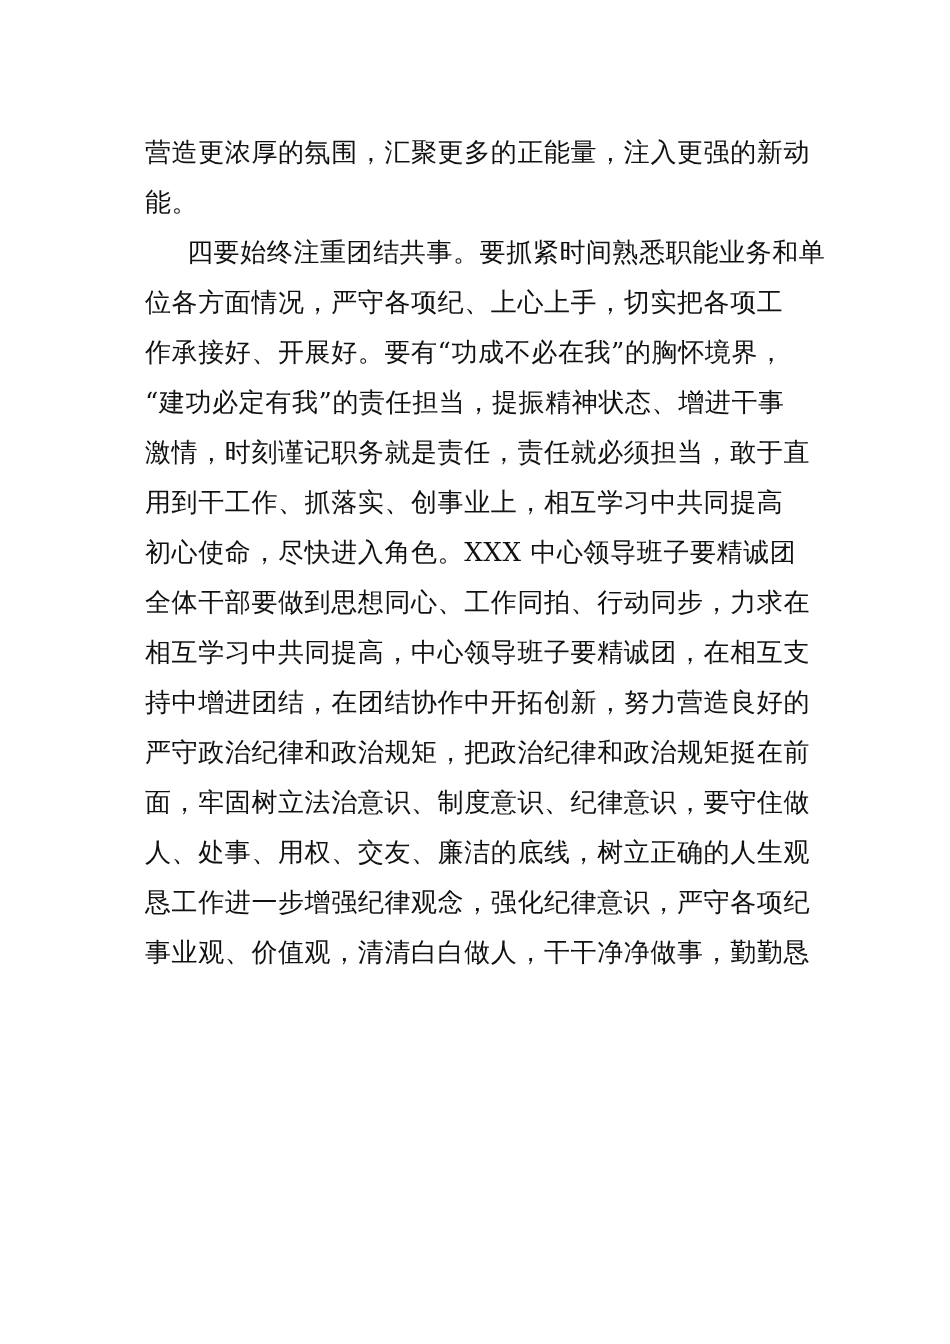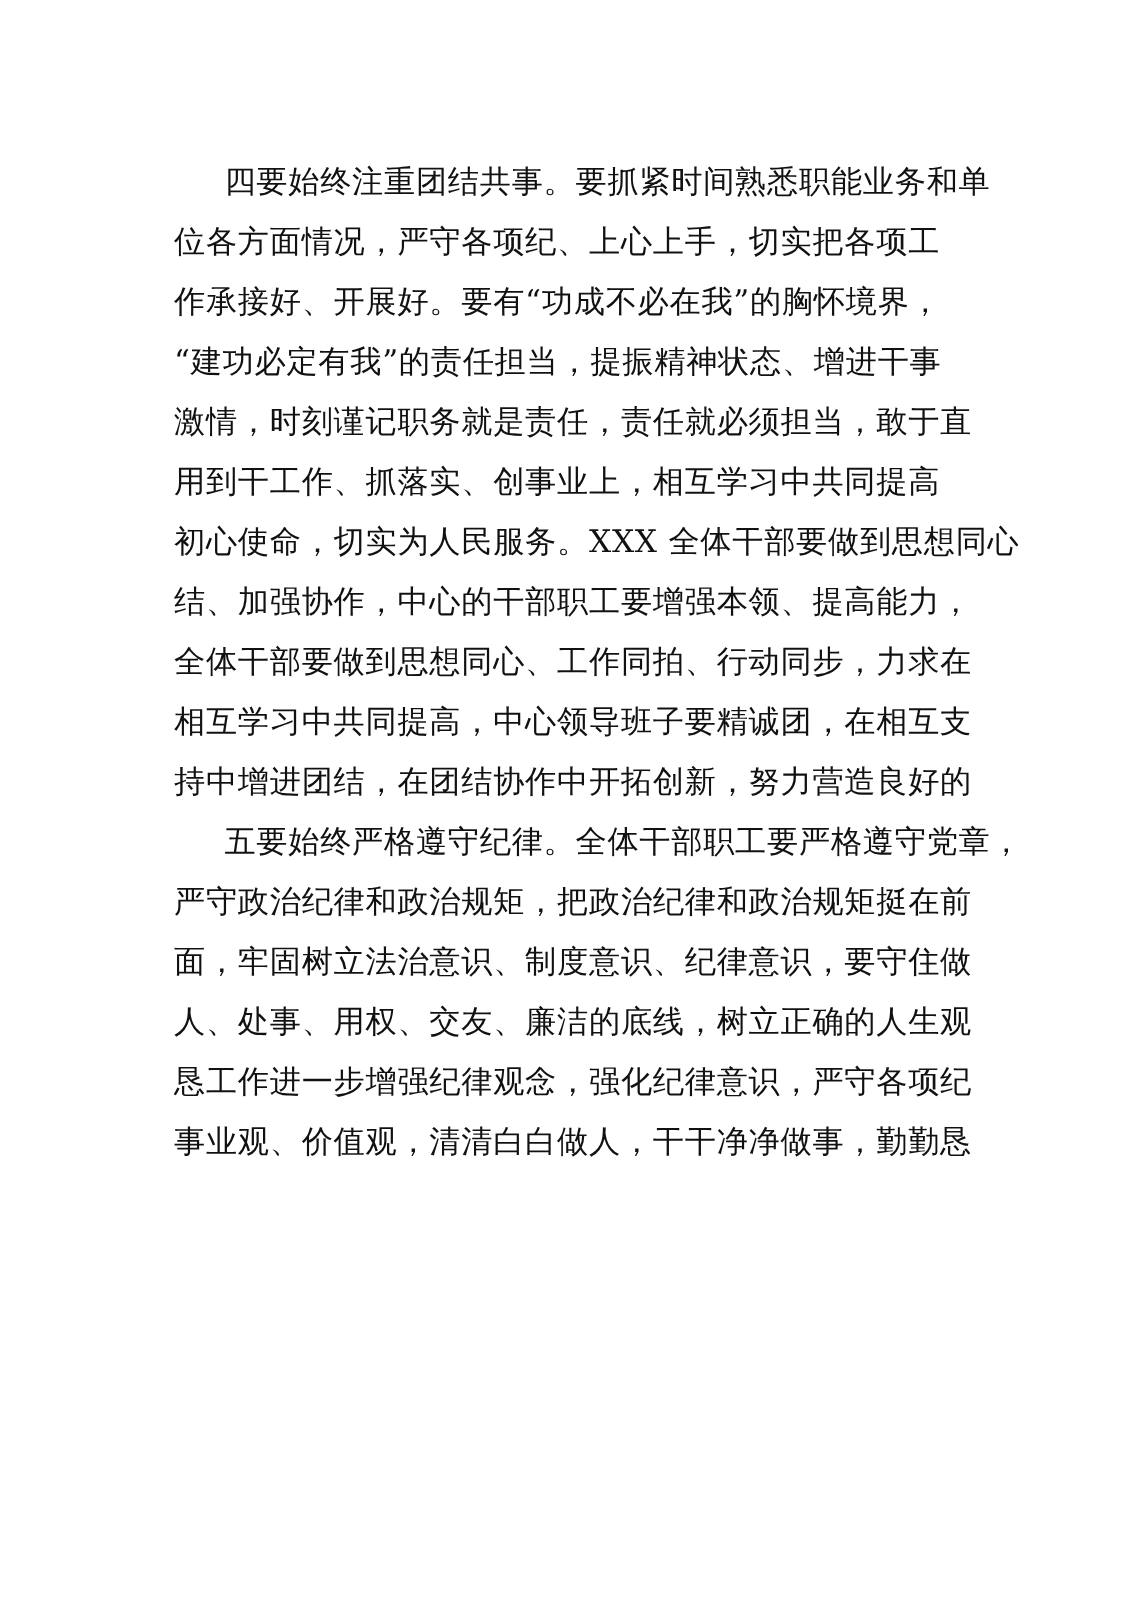--- a/index.html
+++ b/index.html
@@ -14,37 +14,39 @@
     }
     .line { height: 50px; white-space: nowrap; overflow: visible; letter-spacing: 0.6px; }
     .indent { padding-left: 42px; }
   </style>
 </head>
 <body>
 
 <div class="page">
   <div class="content">
 
+    <div>
+      <div class="line">营造更浓厚的氛围，汇聚更多的正能量，注入更强的新动</div>
+      <div class="line">能。</div>
+    </div>
 
     <div>
       <div class="line indent">四要始终注重团结共事。要抓紧时间熟悉职能业务和单</div>
       <div class="line">位各方面情况，严守各项纪、上心上手，切实把各项工</div>
       <div class="line">作承接好、开展好。要有“功成不必在我”的胸怀境界，</div>
       <div class="line">“建功必定有我”的责任担当，提振精神状态、增进干事</div>
       <div class="line">激情，时刻谨记职务就是责任，责任就必须担当，敢于直</div>
       <div class="line">用到干工作、抓落实、创事业上，相互学习中共同提高</div>
-      <div class="line">初心使命，切实为人民服务。XXX 全体干部要做到思想同心</div>
-      <div class="line">结、加强协作，中心的干部职工要增强本领、提高能力，</div>
+      <div class="line">初心使命，尽快进入角色。XXX 中心领导班子要精诚团</div>
       <div class="line">全体干部要做到思想同心、工作同拍、行动同步，力求在</div>
       <div class="line">相互学习中共同提高，中心领导班子要精诚团，在相互支</div>
       <div class="line">持中增进团结，在团结协作中开拓创新，努力营造良好的</div>
     </div>
 
     <div>
-      <div class="line indent">五要始终严格遵守纪律。全体干部职工要严格遵守党章，</div>
       <div class="line">严守政治纪律和政治规矩，把政治纪律和政治规矩挺在前</div>
       <div class="line">面，牢固树立法治意识、制度意识、纪律意识，要守住做</div>
       <div class="line">人、处事、用权、交友、廉洁的底线，树立正确的人生观</div>
       <div class="line">恳工作进一步增强纪律观念，强化纪律意识，严守各项纪</div>
       <div class="line">事业观、价值观，清清白白做人，干干净净做事，勤勤恳</div>
     </div>
 
   </div>
 </div>
 

